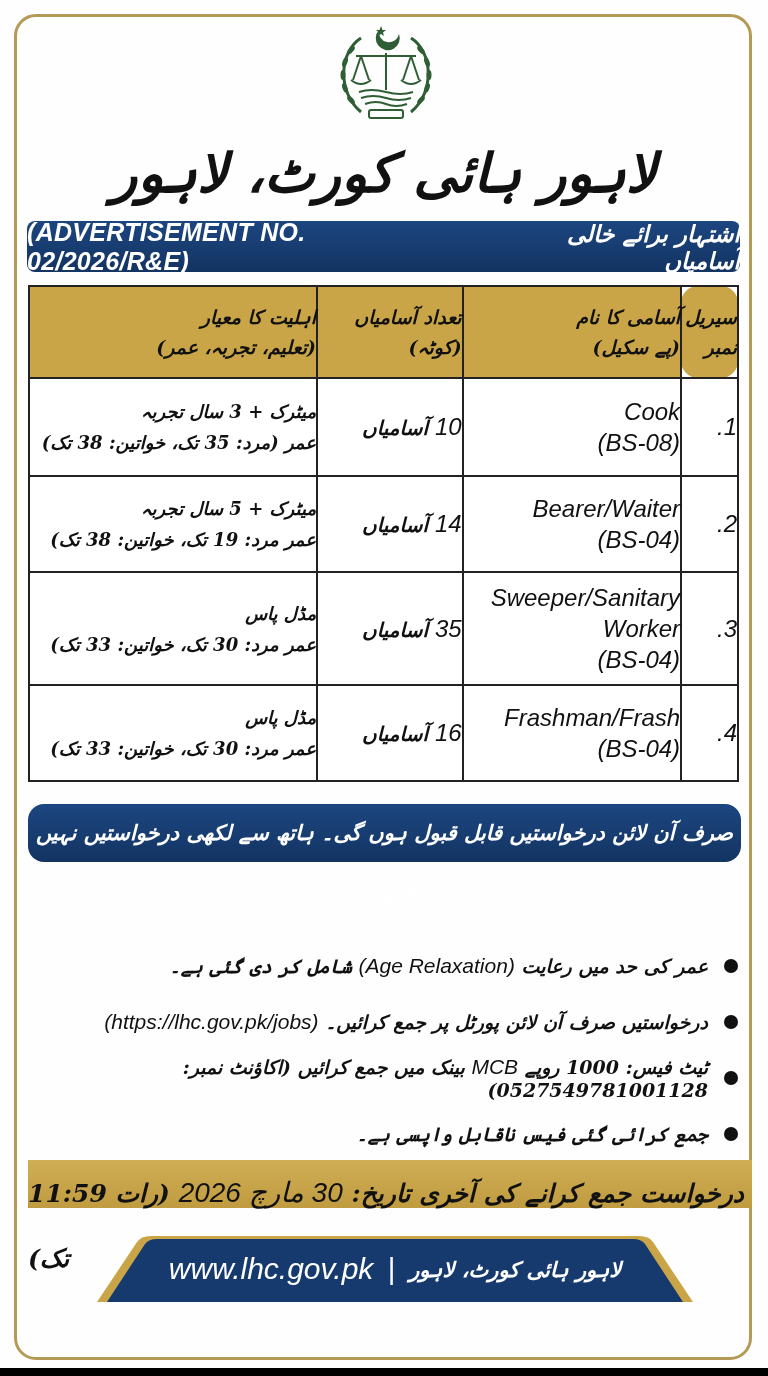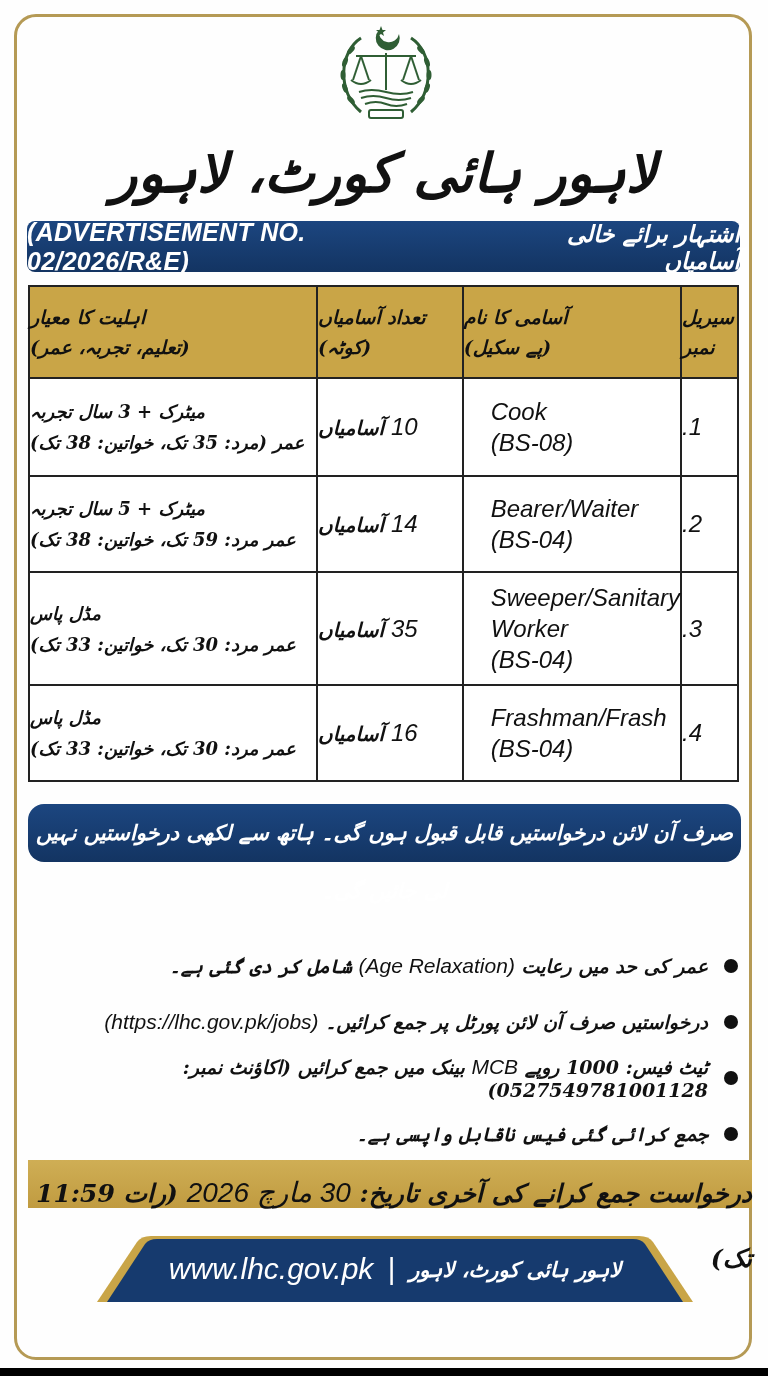--- a/index.html
+++ b/index.html
@@ -33,28 +33,28 @@
   }
   .ad-banner .ur { font-family: "DejaVu Serif", serif; font-weight: bold; font-size: 23px; }
   .ad-banner .en { font-family: "Liberation Sans", sans-serif; font-weight: bold; font-size: 25px; direction: ltr; unicode-bidi: isolate; letter-spacing: 0.3px; }
 
   
   .jobs-table {
     position: absolute; left: 28px; top: 285px; width: 711px;
     border-collapse: collapse; direction: rtl;
   }
   .jobs-table th, .jobs-table td {
-    border: 2px solid #222; text-align: left; vertical-align: middle;
+    border: 2px solid #222; text-align: right; vertical-align: middle;
   }
   .jobs-table th {
     background: #c9a547; height: 92px; color: #111;
     font-family: "DejaVu Serif", serif; font-weight: bold; font-size: 19px; line-height: 30px;
   }
   .jobs-table td { background: #fff; color: #111; }
-  .col-serial { width: 57px; }
+  .col-serial { width: 57px; border-radius: 17px; }
   .col-post { width: 215px; }
   .col-qty { width: 148px; }
   .col-elig { width: 295px; }
   .cell-serial { font-family: "Liberation Sans", sans-serif; font-size: 24px; }
   .cell-post { font-family: "Liberation Sans", sans-serif; font-size: 24px; line-height: 31px; direction: ltr; padding-left: 27px; }
   .cell-qty { font-family: "DejaVu Serif", serif; font-weight: bold; font-size: 20px; }
   .cell-qty .num { font-family: "Liberation Sans", sans-serif; font-weight: normal; font-size: 24px; }
   .cell-elig { font-family: "DejaVu Serif", serif; font-weight: bold; font-size: 18px; line-height: 31px; }
   .jobs-table tr.r1 td { height: 98px; }
   .jobs-table tr.r2 td { height: 96px; }
@@ -73,21 +73,21 @@
   .note {
     display: flex; align-items: center; gap: 16px; height: 56px;
     font-family: "DejaVu Serif", serif; font-weight: bold; font-size: 19px; color: #111;
   }
   .note .bullet { width: 14px; height: 14px; border-radius: 50%; background: #111; flex: none; margin-right: 2px; }
   .note .en { font-family: "Liberation Sans", sans-serif; font-weight: normal; font-size: 21px; direction: ltr; unicode-bidi: isolate; }
 
   .deadline {
     position: absolute; left: 28px; top: 1160px; width: 724px; height: 48px;
     background: linear-gradient(#cfae55, #c09b40);
-    direction: rtl; text-align: right; color: #111;
+    direction: rtl; text-align: left; color: #111;
     font-family: "DejaVu Serif", serif; font-weight: bold; font-size: 25px; line-height: 65px;
   }
   .deadline .num { font-family: "Liberation Sans", sans-serif; font-weight: normal; font-size: 28px; }
 
   .govt-note {
     position: absolute; left: 0; right: 0; top: 1244px; text-align: center; direction: rtl;
     font-family: "DejaVu Serif", serif; font-weight: bold; font-size: 19px; color: #111;
   }
 
   .footer-tab {
@@ -194,21 +194,21 @@
         <td class="cell-post">
           <div>Bearer/Waiter</div>
           <div>(BS-04)</div>
         </td>
         <td class="cell-qty">
           <span class="num">14</span>
           <span>آسامیاں</span>
         </td>
         <td class="cell-elig">
           <div>میٹرک + 5 سال تجربہ</div>
-          <div>عمر مرد: 59 تک، خواتین: 38 تک)</div>
+          <div>عمر مرد: 19 تک، خواتین: 38 تک)</div>
         </td>
       </tr>
       <tr class="r3">
         <td class="cell-serial">3.</td>
         <td class="cell-post">
           <div>Sweeper/Sanitary</div>
           <div>Worker</div>
           <div>(BS-04)</div>
         </td>
         <td class="cell-qty">

